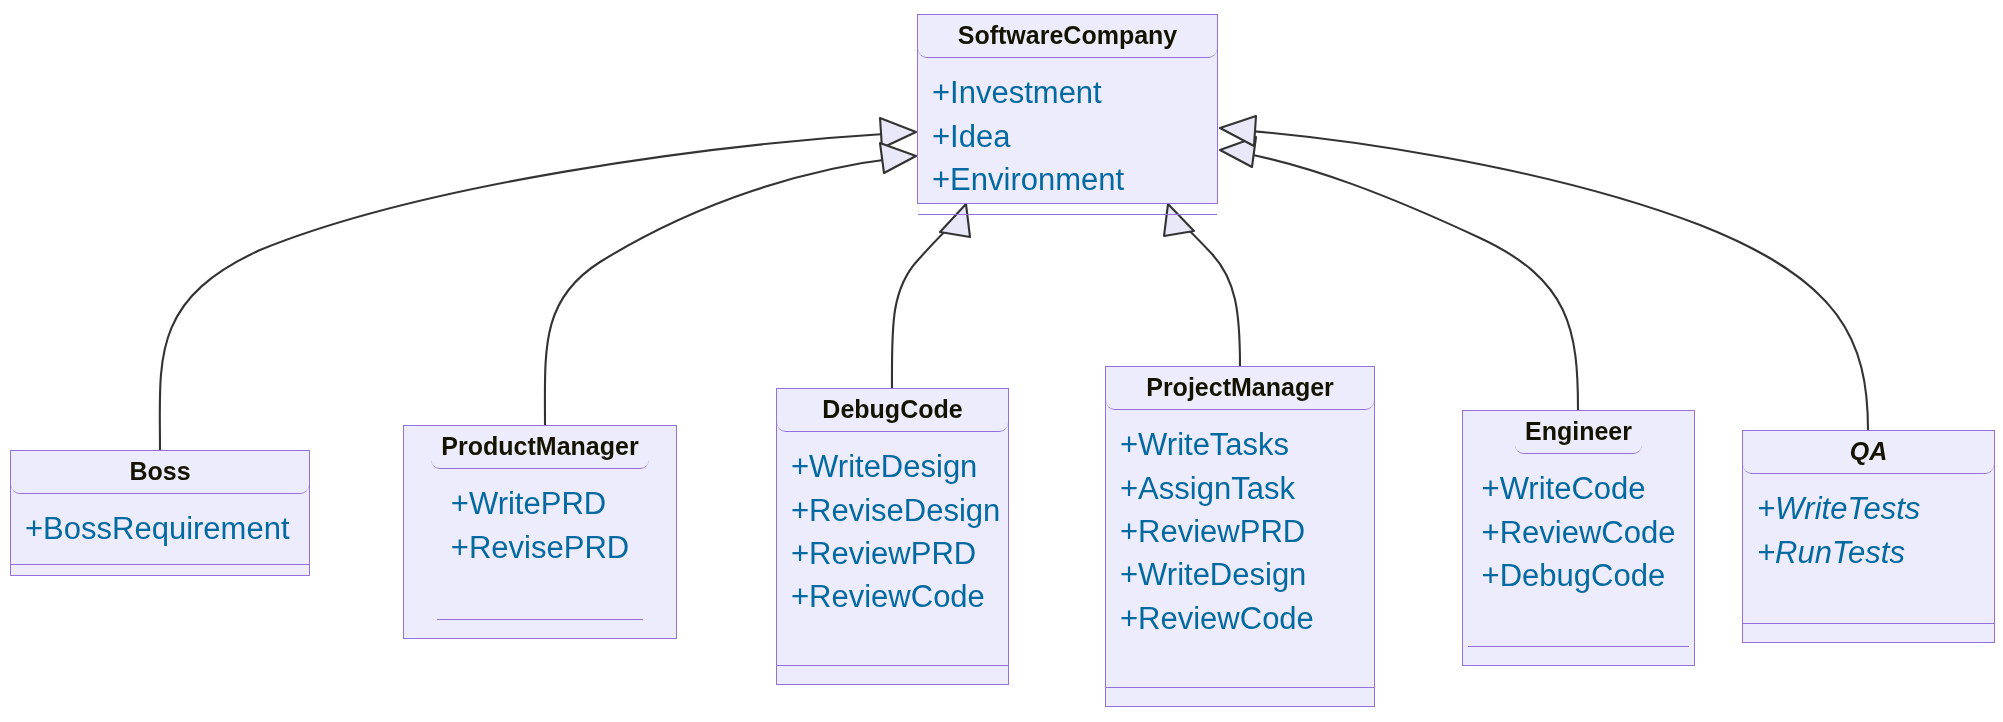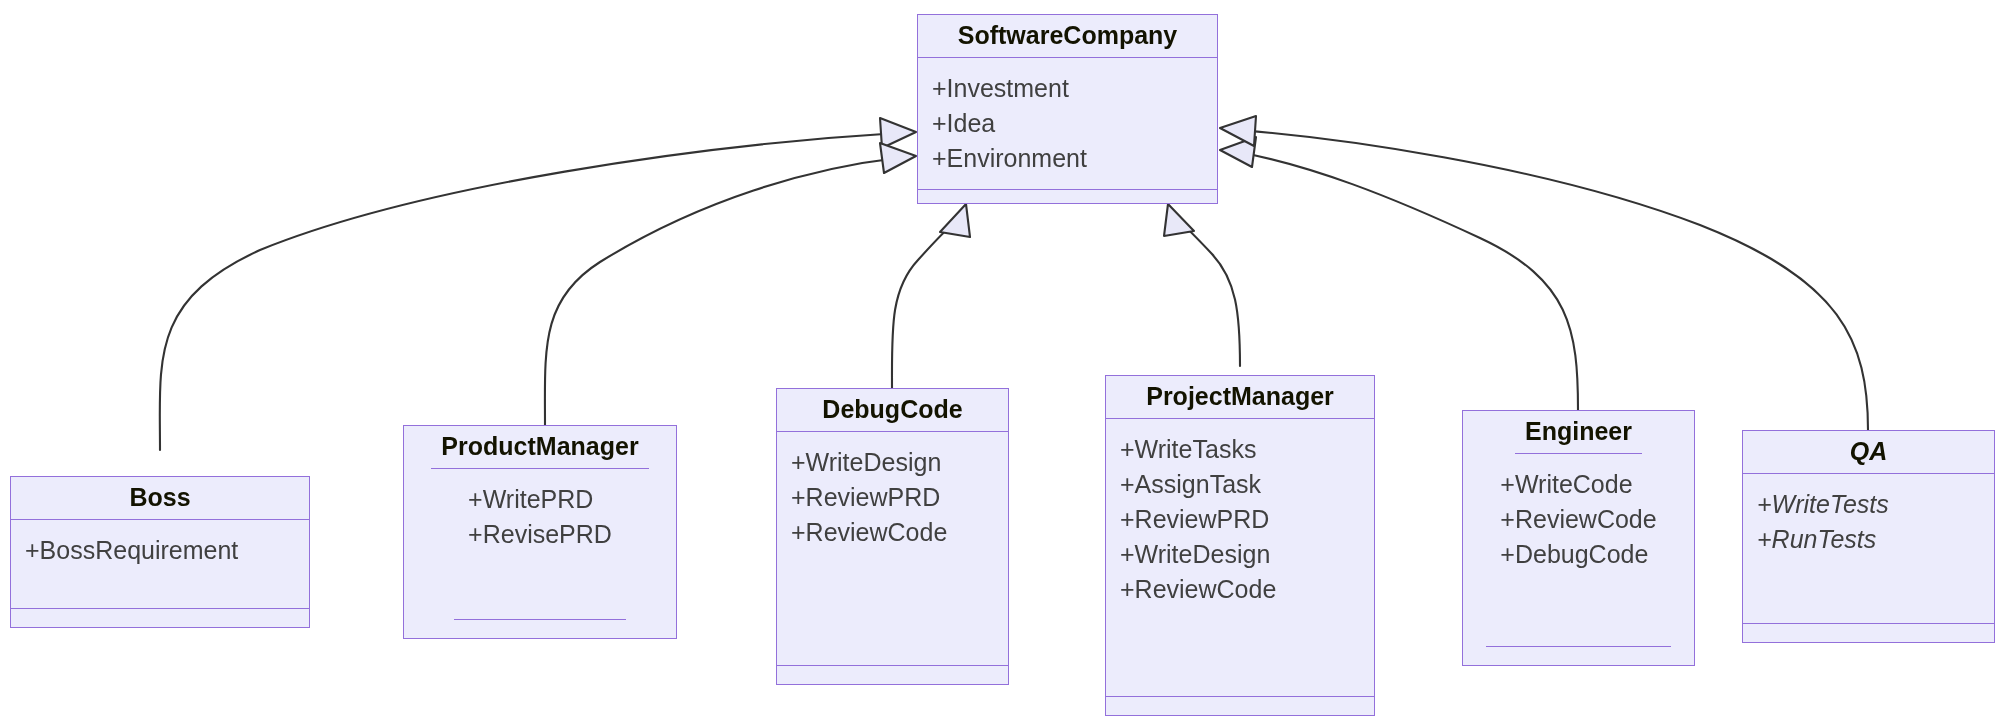--- a/index.html
+++ b/index.html
@@ -37,32 +37,33 @@
   }
   .class-title {
     text-align: center;
     font-weight: bold;
     font-size: 25px;
     color: #131300;
     padding: 7px 10px 9px 10px;
     border-bottom: 1.6px solid #9370db;
     line-height: 1.05;
     white-space: nowrap;
+    border-radius: 9px;
   }
   .class-members {
     flex: 1 1 auto;
     padding: 13px 14px 13px 14px;
     border-bottom: 1.6px solid #9370db;
     display: flex;
     flex-direction: column;
     justify-content: flex-start;
   }
   .member-line {
-    font-size: 25px;
-    color: #404040;
+    font-size: 31px;
+    color: #0369a1;
     line-height: 1.40;
     white-space: nowrap;
   }
   .class-methods {
     height: 18px;
     flex: 0 0 auto;
   }
 </style>
 </head>
 <body>
@@ -93,48 +94,49 @@
   <div class="uml-class" style="left:917px; top:14px; width:301px; height:190px;">
     <div class="class-title">SoftwareCompany</div>
     <div class="class-members">
       <div class="member-line">+Investment</div>
       <div class="member-line">+Idea</div>
       <div class="member-line">+Environment</div>
     </div>
     <div class="class-methods"></div>
   </div>
 
-  <div class="uml-class" style="left:10px; top:476px; width:300px; height:152px;">
+  <div class="uml-class" style="left:10px; top:450px; width:300px; height:126px;">
     <div class="class-title">Boss</div>
     <div class="class-members">
       <div class="member-line">+BossRequirement</div>
     </div>
     <div class="class-methods"></div>
   </div>
 
   <div class="uml-class" style="left:403px; top:425px; width:274px; height:214px;align-items:center;">
     <div class="class-title">ProductManager</div>
     <div class="class-members">
       <div class="member-line">+WritePRD</div>
       <div class="member-line">+RevisePRD</div>
     </div>
     <div class="class-methods"></div>
   </div>
 
   <div class="uml-class" style="left:776px; top:388px; width:233px; height:297px;">
     <div class="class-title">DebugCode</div>
     <div class="class-members">
       <div class="member-line">+WriteDesign</div>
+      <div class="member-line">+ReviseDesign</div>
       <div class="member-line">+ReviewPRD</div>
       <div class="member-line">+ReviewCode</div>
     </div>
     <div class="class-methods"></div>
   </div>
 
-  <div class="uml-class" style="left:1105px; top:366px; width:270px; height:341px;margin-top:9px;">
+  <div class="uml-class" style="left:1105px; top:366px; width:270px; height:341px;">
     <div class="class-title">ProjectManager</div>
     <div class="class-members">
       <div class="member-line">+WriteTasks</div>
       <div class="member-line">+AssignTask</div>
       <div class="member-line">+ReviewPRD</div>
       <div class="member-line">+WriteDesign</div>
       <div class="member-line">+ReviewCode</div>
     </div>
     <div class="class-methods"></div>
   </div>

